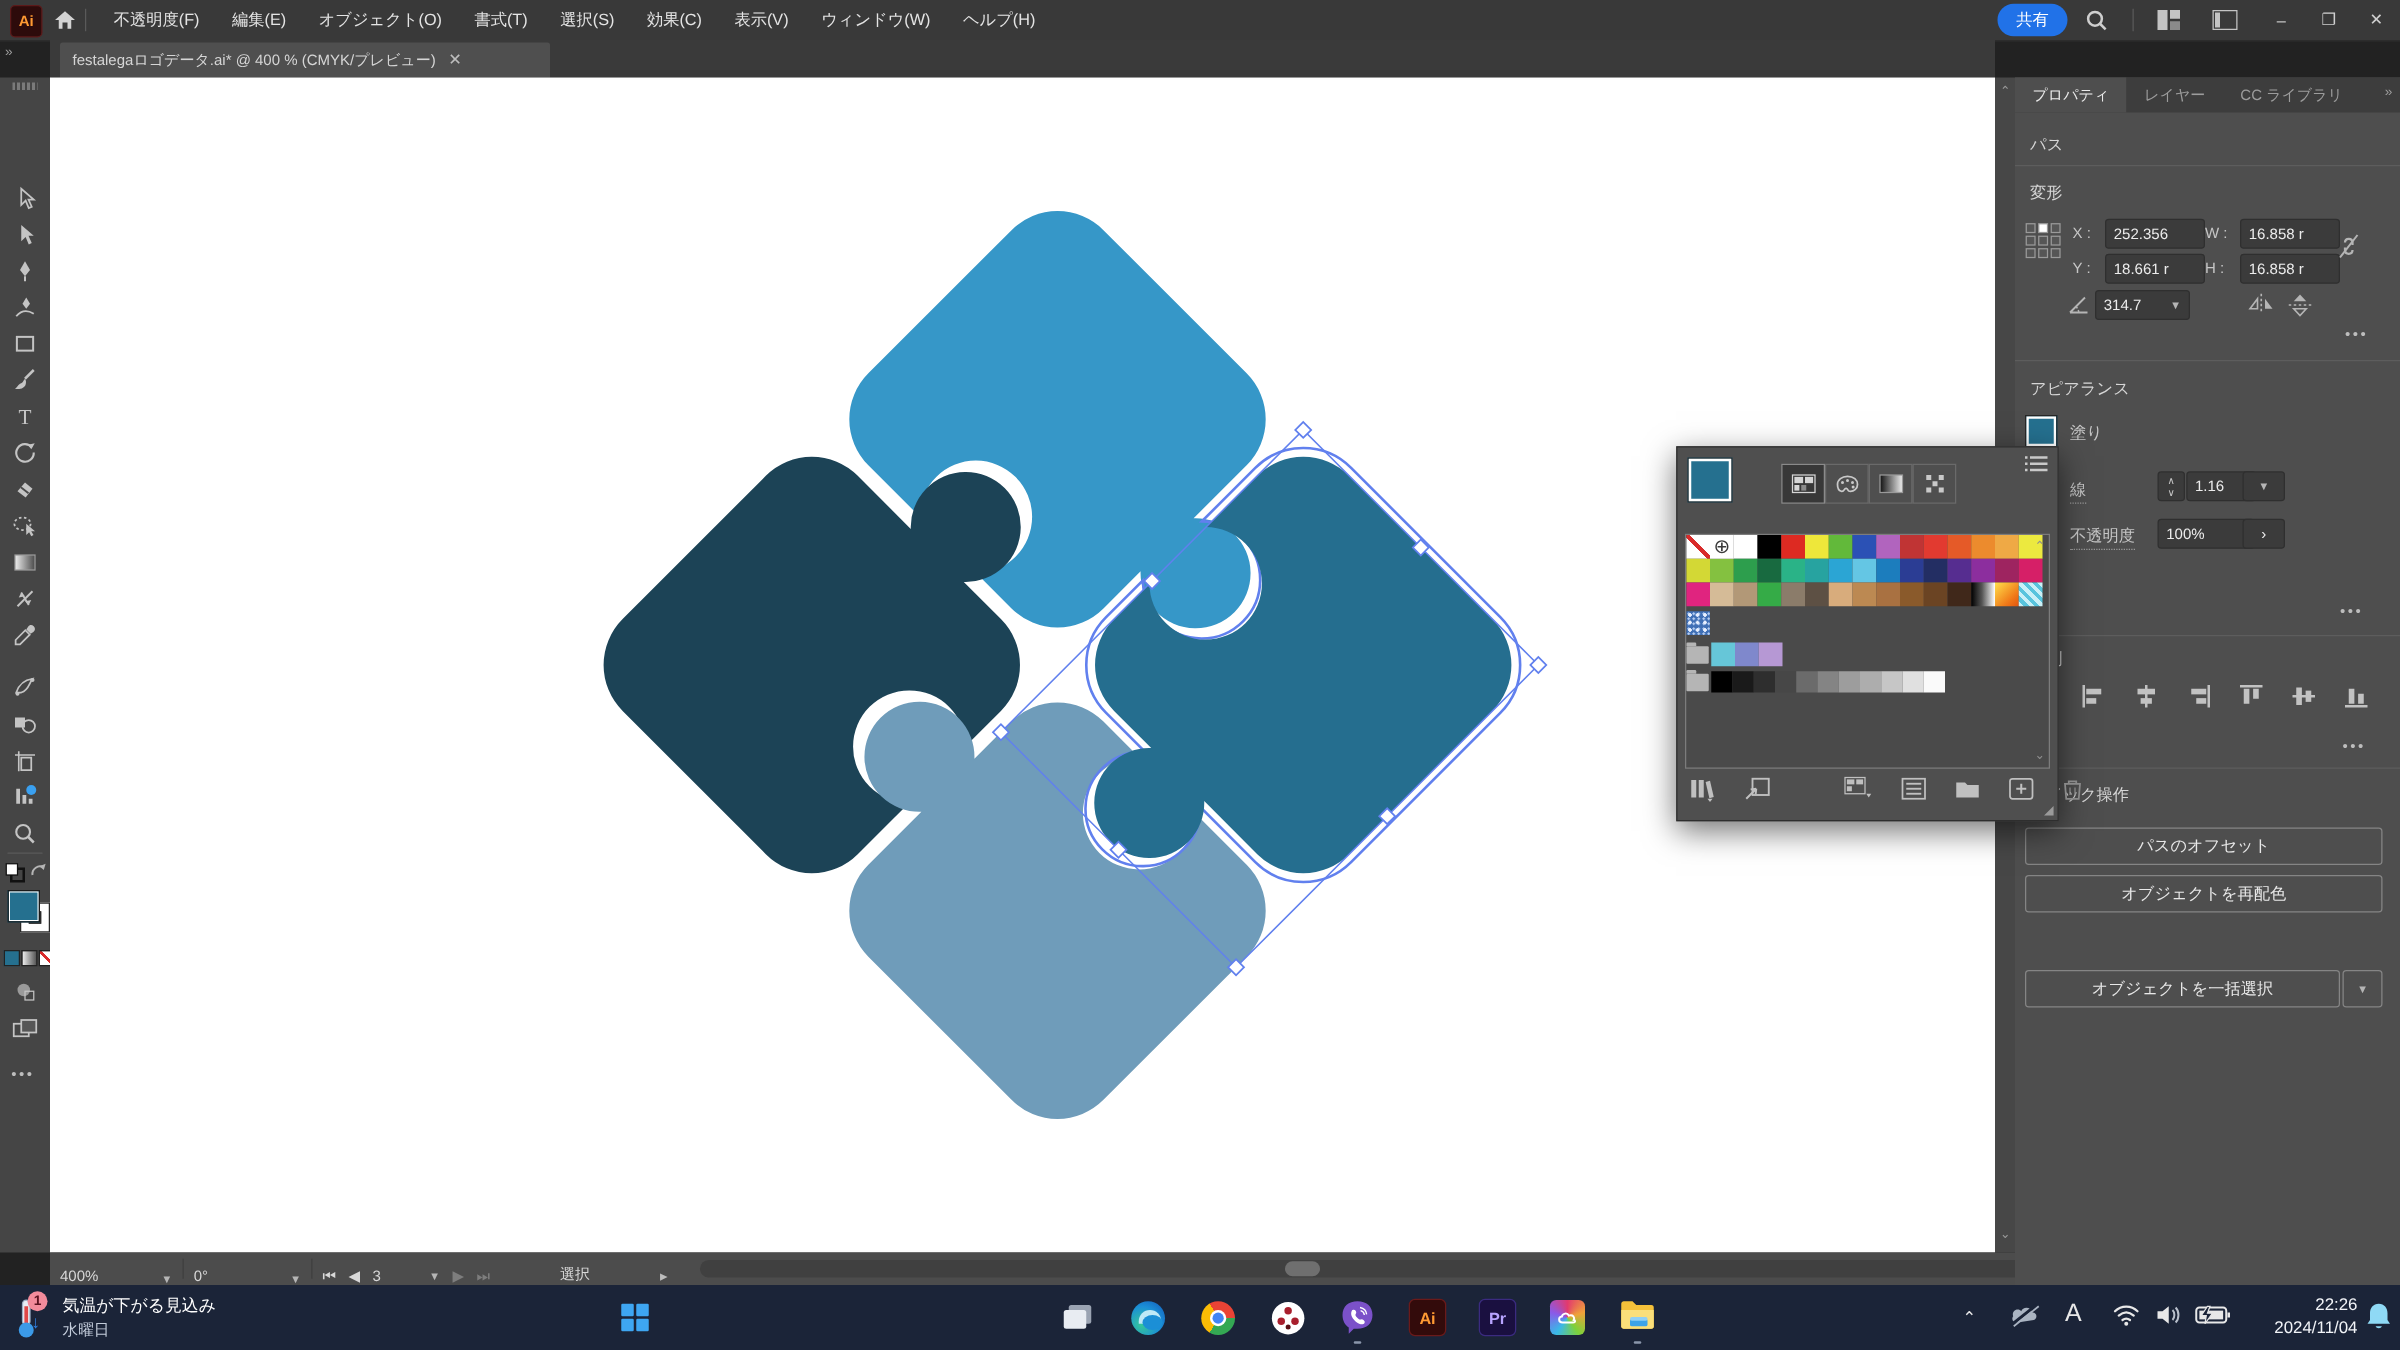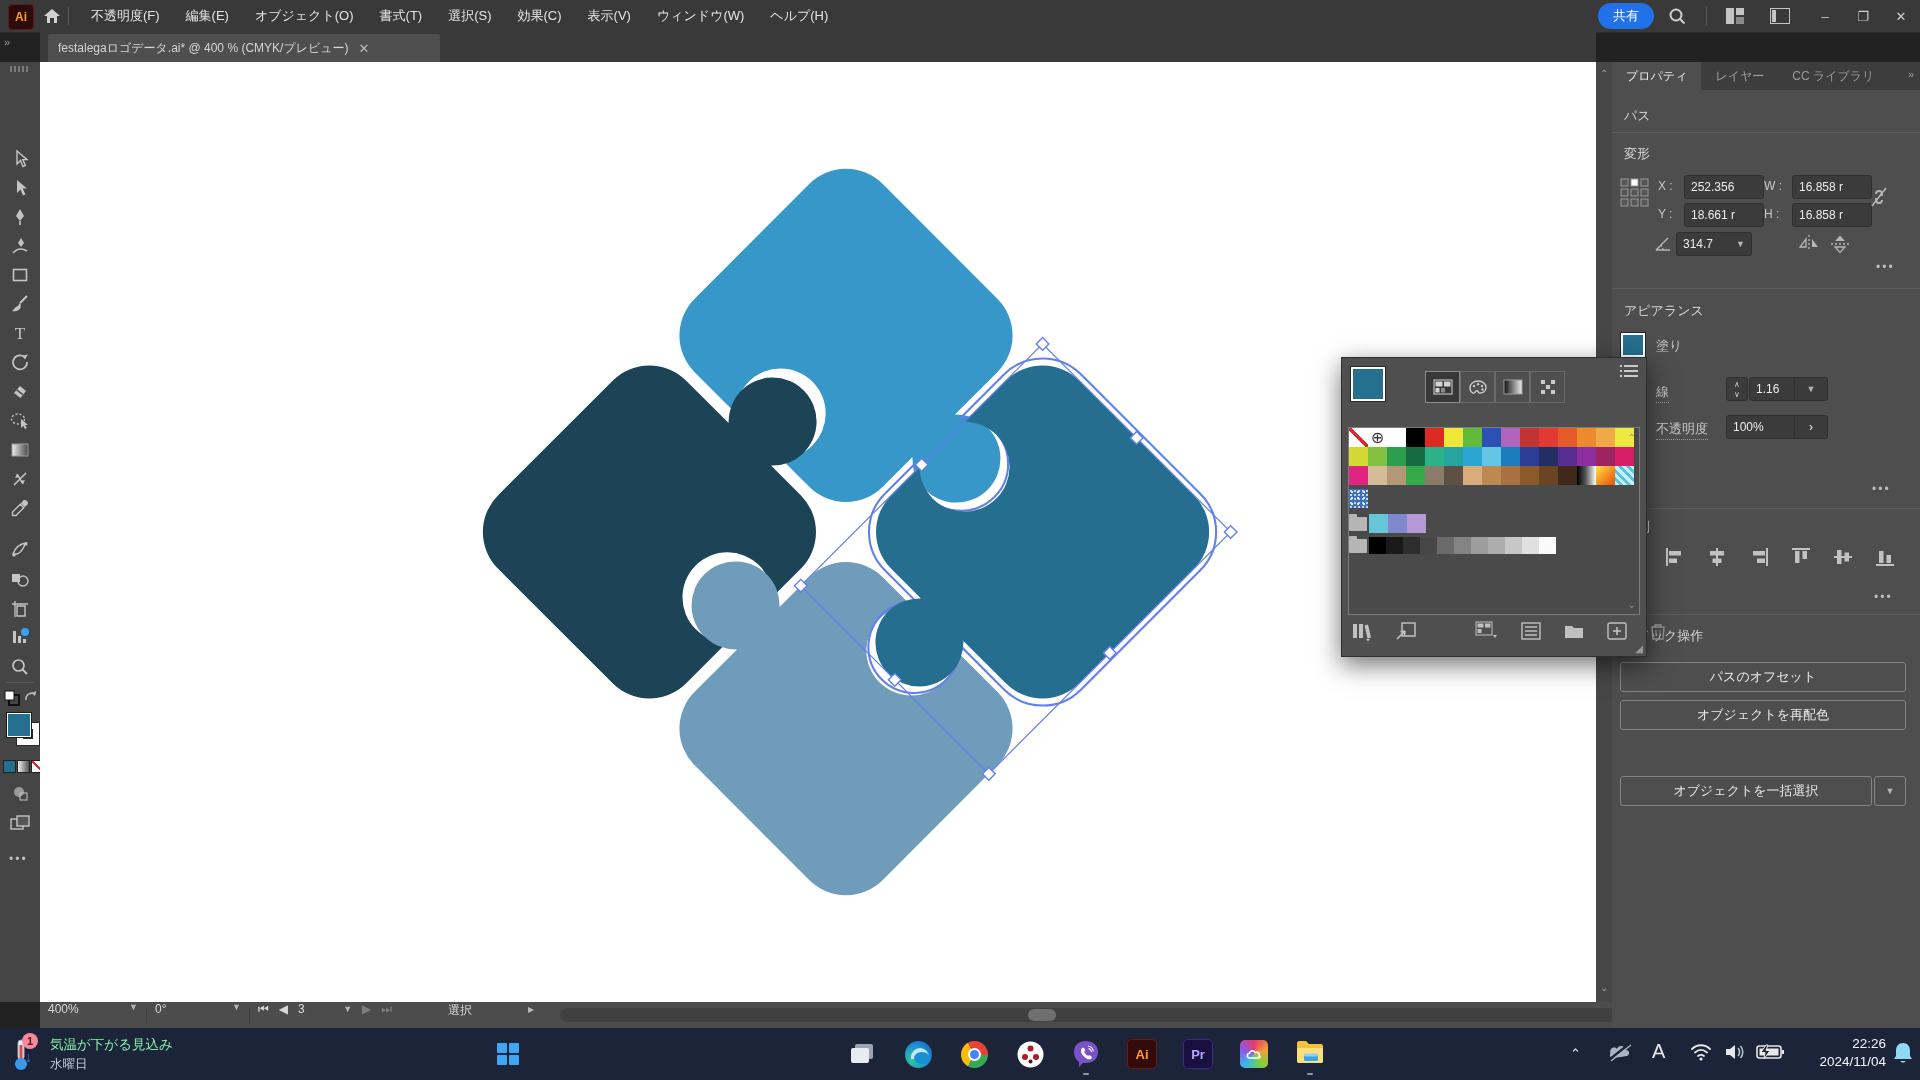--- a/index.html
+++ b/index.html
@@ -30,21 +30,21 @@
     background:repeating-linear-gradient(90deg,#7a7a7a 0 2px,transparent 2px 4px);}
   .tool{left:11px;width:18px;height:18px;display:flex;align-items:center;justify-content:center;}
   .tool svg{display:block;}
   .tb-div{left:6px;width:28px;height:1px;background:#5a5a5a;}
   
   #canvas{left:40px;top:62px;width:1556px;height:940px;background:#ffffff;}
   #vscroll{left:1596px;top:62px;width:16px;height:940px;background:#474747;color:#9a9a9a;font-size:10px;}
   
   #statusbar{left:40px;top:1002px;width:1572px;height:26px;background:#4c4c4c;font-size:12px;color:#d8d8d8;}
   .sb-chev{color:#b5b5b5;font-size:9px;margin-left:6px;}
-  .sb-box{display:flex;align-items:flex-start;height:26px;padding:0 8px;}
+  .sb-box{display:flex;align-items:flex-end;height:26px;padding:0 8px;}
   .sb-sep{width:1px;height:16px;background:#3e3e3e;}
   .dim{color:#7d7d7d;}
   #hscroll-track{left:520px;top:6px;width:1060px;height:14px;background:#404040;border-radius:7px;}
   #hscroll-handle{left:468px;top:1px;width:28px;height:12px;background:#6f6f6f;border-radius:6px;}
   
   #panel{left:1612px;top:62px;width:308px;height:966px;background:#4e4e4e;}
   #panel-tabs{left:0;top:0;width:308px;height:28px;background:#3d3d3d;display:flex;font-size:12px;}
   .ptab{padding:0 14px;line-height:28px;color:#9c9c9c;}
   .ptab.active{background:#4e4e4e;color:#ececec;}
   .phead{font-size:13px;color:#d6d6d6;}
@@ -690,21 +690,21 @@
         <div style="position:relative;width:30px;height:36px;">
           <svg width="22" height="34" viewBox="0 0 22 34">
             <rect x="8" y="3" width="6" height="20" rx="3" fill="#e8eef5" stroke="#9db0c5"></rect>
             <rect x="9.5" y="8" width="3" height="14" fill="#e04848"></rect>
             <circle cx="11" cy="27" r="6" fill="#3b9ae8"></circle>
           </svg>
           <div class="abs" style="left:12px;top:-4px;width:16px;height:16px;border-radius:50%;background:#f28b9b;color:#5a1220;font-size:11px;font-weight:bold;display:flex;align-items:center;justify-content:center;">1</div>
           <div class="abs" style="left:15px;top:12px;color:#2f7fe0;font-size:14px;font-weight:bold;">↓</div>
         </div>
         <div>
-          <div style="font-size:13.5px;color:#86efac;">気温が下がる見込み</div>
+          <div style="font-size:13.5px;color:#ffffff;">気温が下がる見込み</div>
           <div style="font-size:12.5px;color:#c3ccda;margin-top:2px;">水曜日</div>
         </div>
       </div>
     </div>
 
     <div class="abs tb-ico" style="left:492px;">
       <svg width="24" height="24" viewBox="0 0 24 24">
           <g fill="#3ea6f2">
             <rect x="1" y="1" width="10" height="10" rx="1"></rect>
             <rect x="13" y="1" width="10" height="10" rx="1"></rect>

